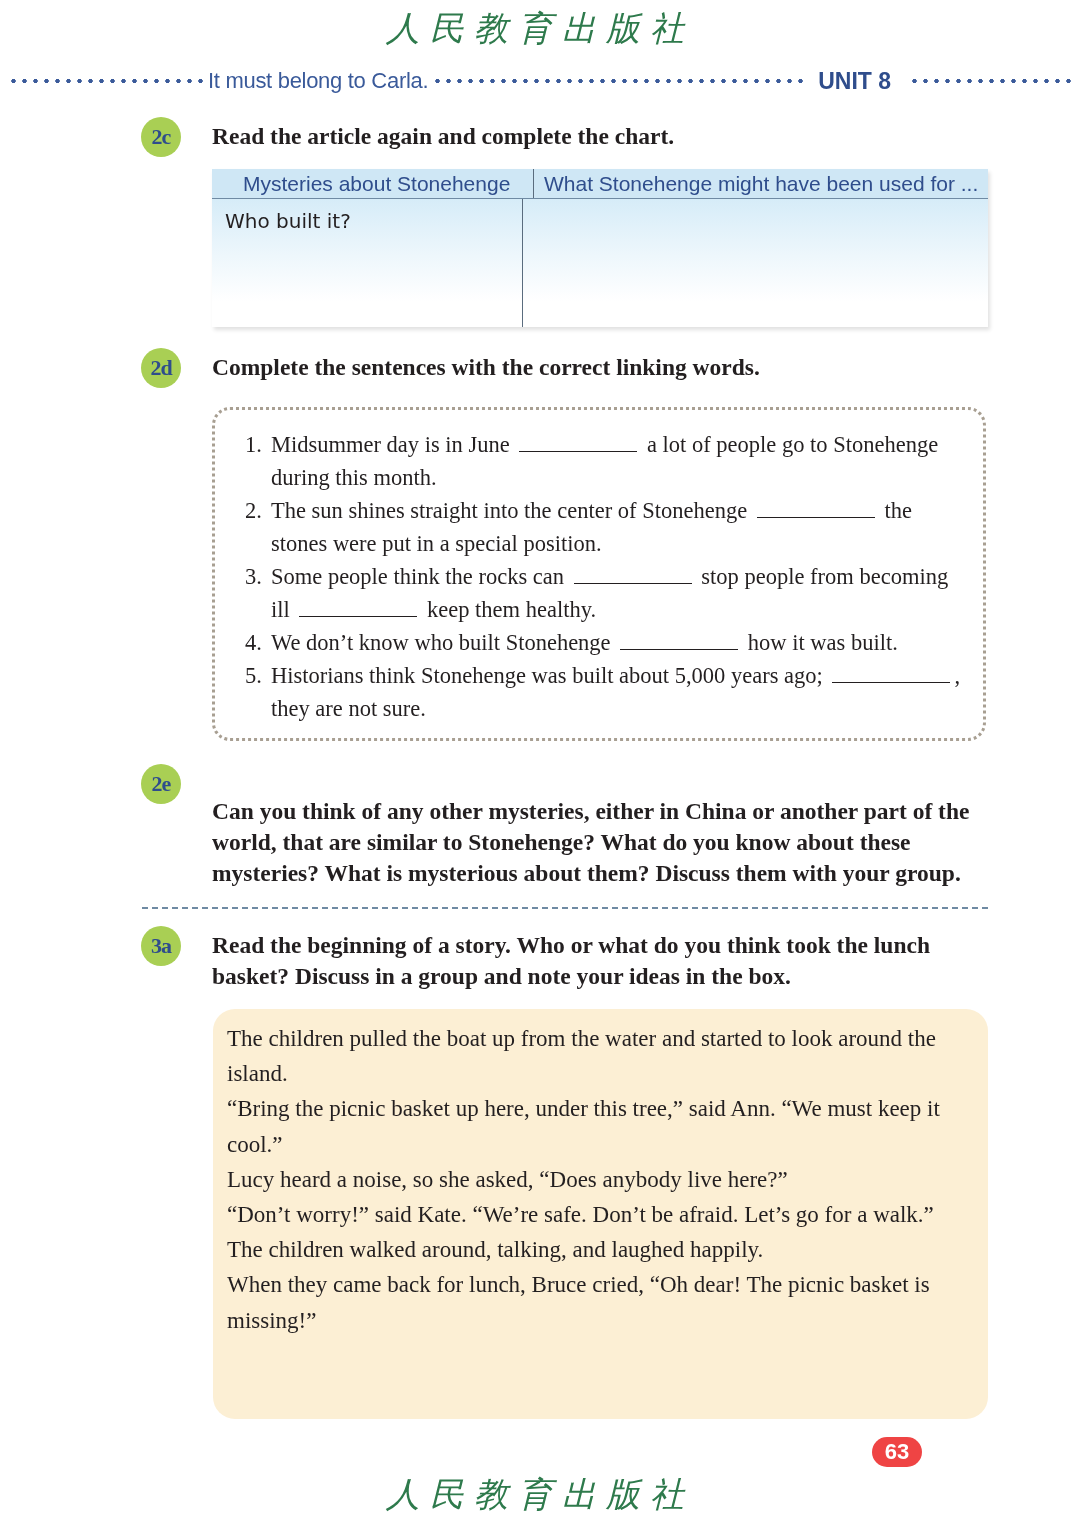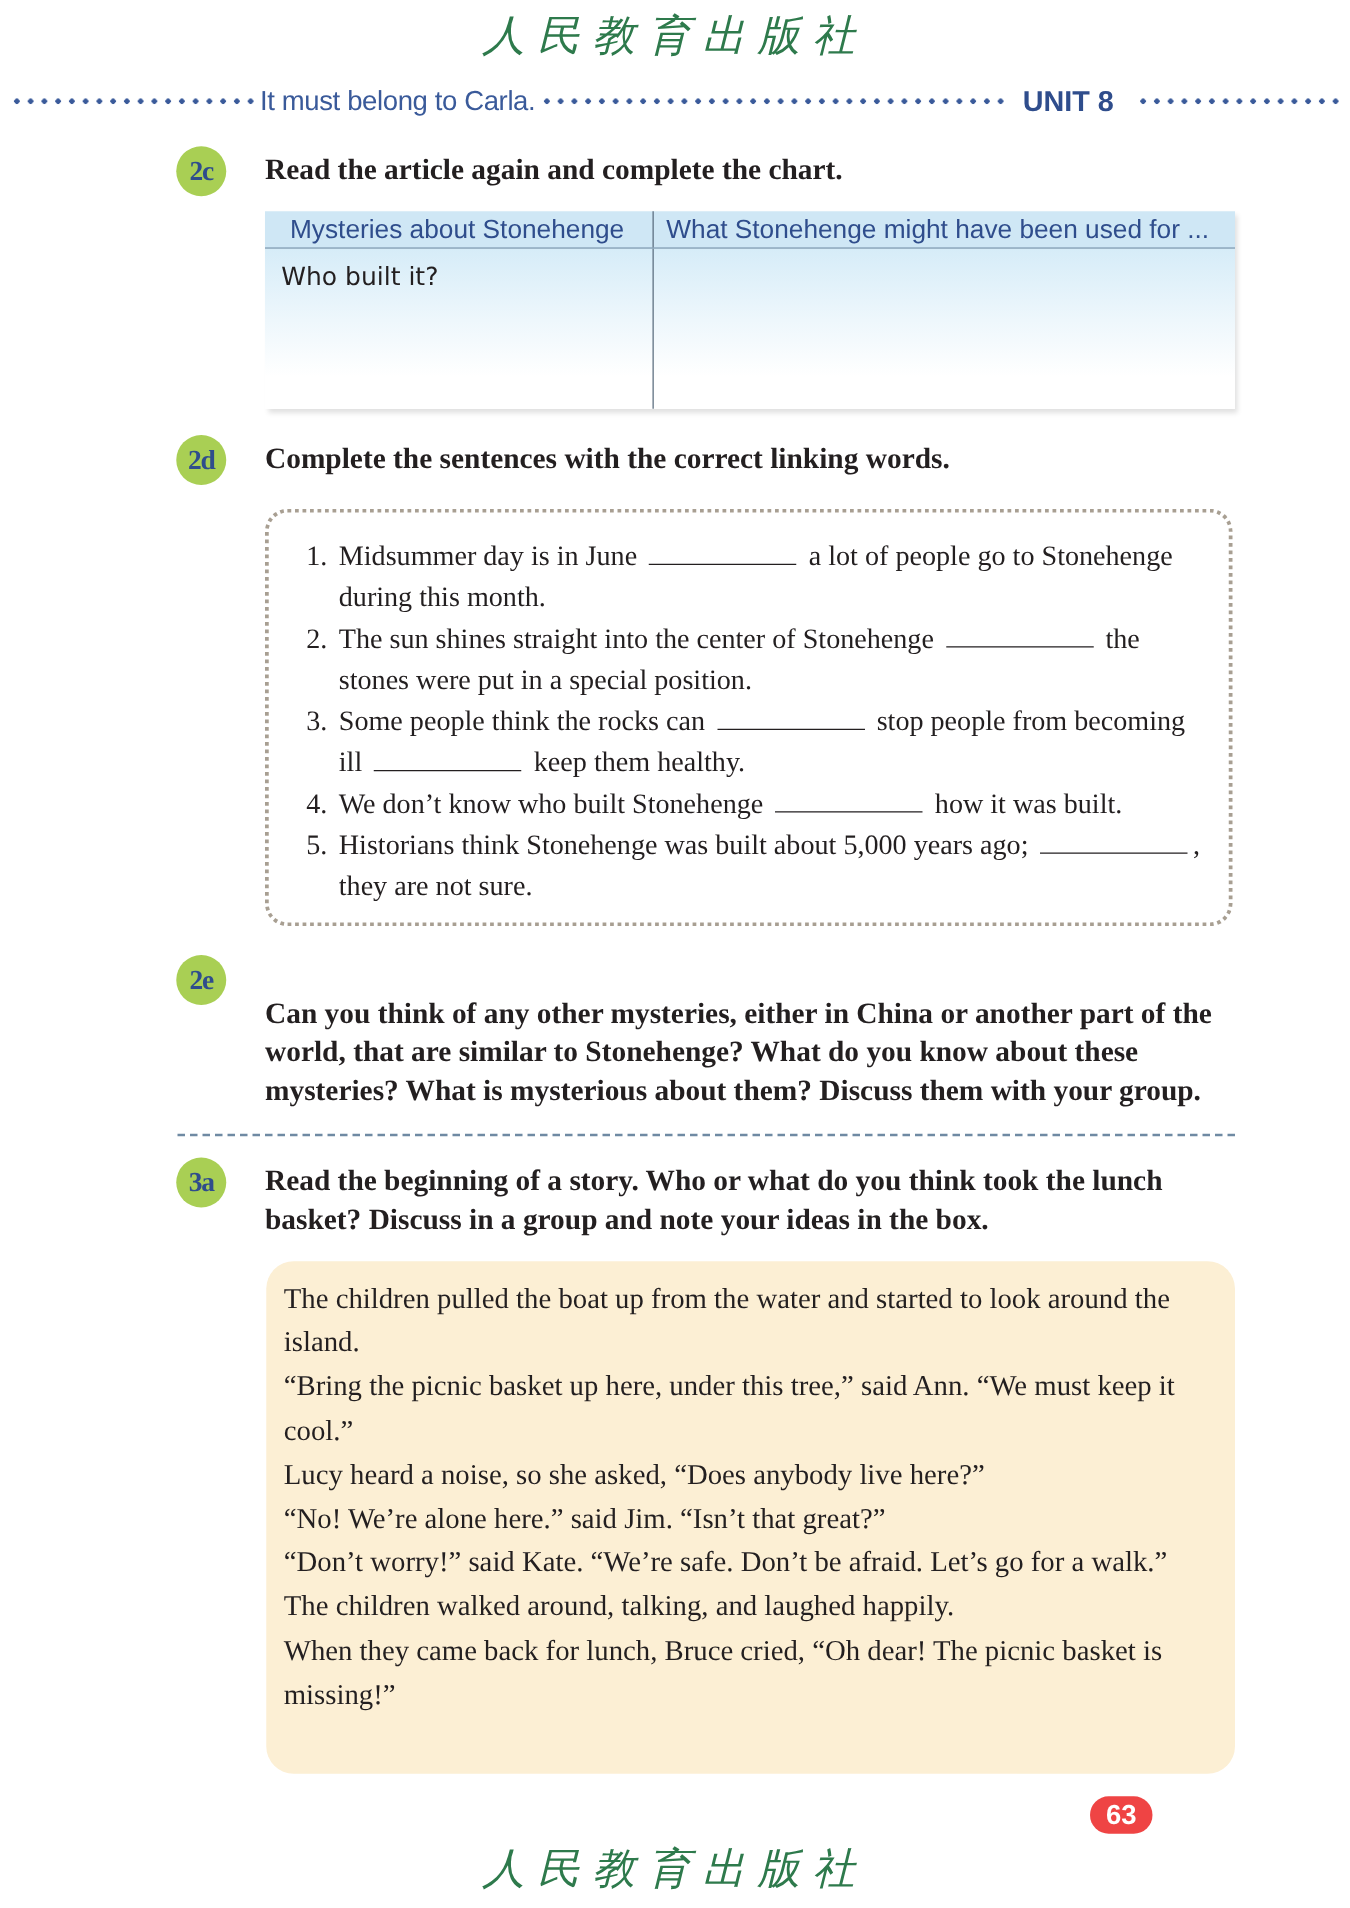--- a/index.html
+++ b/index.html
@@ -29,21 +29,21 @@
            font-family: Liberation Serif, serif; font-weight: bold; font-size: 22px;
            color: #2f4d8c; letter-spacing: -1px; }
   .instr { position: absolute; left: 212px; width: 770px; font-weight: bold; font-size: 23.5px;
            line-height: 31px; color: #231f20; }
 
   
   .chart { position: absolute; left: 212px; top: 169px; width: 776px; height: 158px;
            box-shadow: 2px 3px 4px rgba(0,0,0,0.12); }
   .chart-head { height: 29px; background: #cfe7f5; border-bottom: 1.5px solid #6f8aa3;
                 display: flex; font-family: "Liberation Sans", sans-serif; font-size: 21px;
-                color: #2f4d8c; align-items: center; }
+                color: #2f4d8c; align-items: center; padding-left: 11px; }
   .chart-body { height: 128px; display: flex;
                 background: linear-gradient(to bottom, #d6ecf8 0%, #eef7fc 45%, #ffffff 80%); }
   .col1 { width: 311px; border-right: 1.5px solid #5a6c7e; box-sizing: border-box; }
   .col2 { flex: 1; }
   .chart-head .col1 { padding-left: 20px; height: 29px; display: flex; align-items: center; }
   .chart-head .col2 { padding-left: 10px; }
   .chart-body .col1 { padding: 10px 0 0 13px; font-family: "DejaVu Sans", sans-serif;
                       font-size: 20px; color: #231f20; }
 
   
@@ -141,21 +141,20 @@
 
 <div class="hr-dashed"></div>
 
 <div class="badge" style="top:926px">3a</div>
 <div class="instr" style="top:930px">Read the beginning of a story. Who or what do you think took the lunch basket? Discuss in a group and note your ideas in the box.</div>
 
 <div class="story">
   <p>The children pulled the boat up from the water and started to look around the island.</p>
   <p>“Bring the picnic basket up here, under this tree,” said Ann. “We must keep it cool.”</p>
   <p>Lucy heard a noise, so she asked, “Does anybody live here?”</p>
-  <p>“No! We’re alone here.” said Jim. “Isn’t that great?”</p>
   <p>“Don’t worry!” said Kate. “We’re safe. Don’t be afraid. Let’s go for a walk.”</p>
   <p>The children walked around, talking, and laughed happily.</p>
   <p>When they came back for lunch, Bruce cried, “Oh dear! The picnic basket is missing!”</p>
 </div>
 
 <div class="page-num">63</div>
 
 <div class="brand bottom">人民教育出版社</div>
 
 </body></html>

